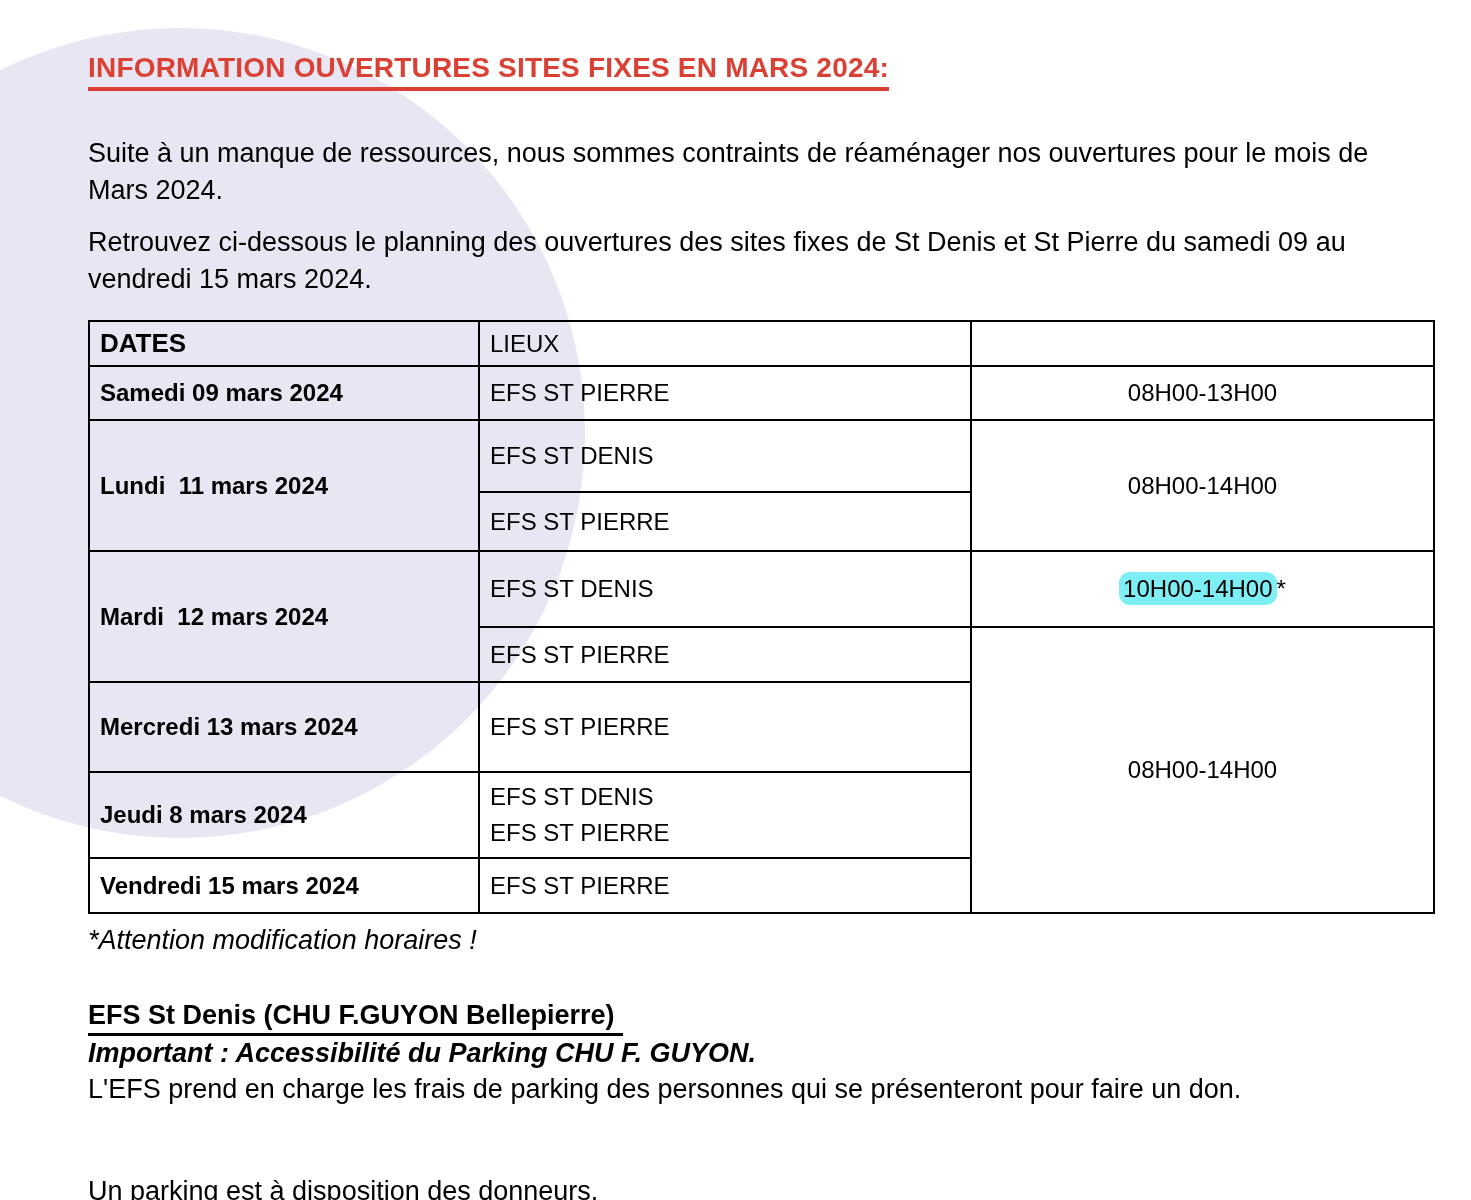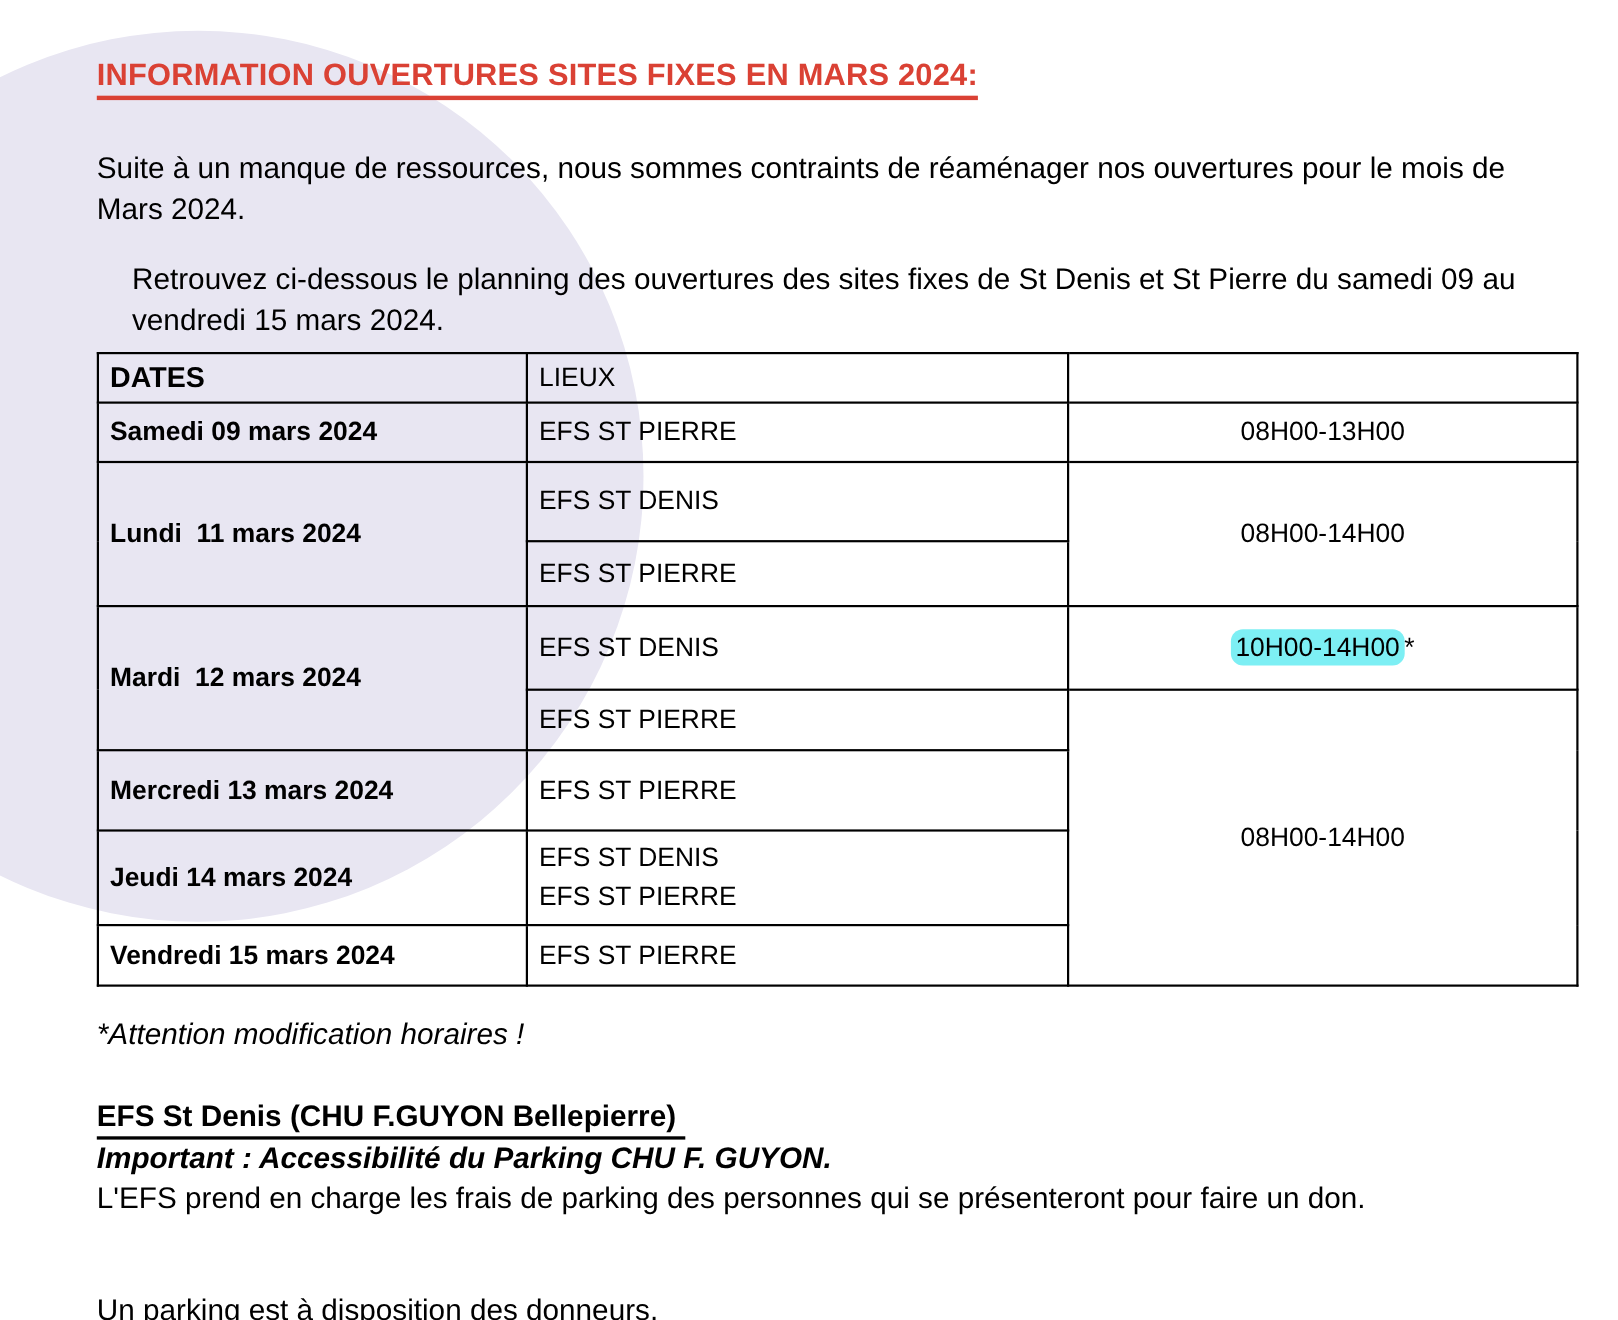--- a/index.html
+++ b/index.html
@@ -37,21 +37,21 @@
     padding-bottom: 3px;
     display: inline-block;
     letter-spacing: 0.2px;
   }
   .para {
     position: absolute; left: 88px;
     width: 1300px;
     font-size: 27px; line-height: 37px;
   }
   .para1 { top: 116px; margin-top: 19px; }
-  .para2 { top: 236px; margin-left: 32px; }
+  .para2 { top: 224px; }
 
   table.schedule {
     position: absolute; left: 88px; top: 320px;
     width: 1345px;
     border-collapse: collapse;
     table-layout: fixed;
   }
   table.schedule td {
     border: 2.5px solid var(--border-black);
     font-size: 24px;
@@ -74,21 +74,21 @@
   }
   td.hours { text-align: center; font-size: 26px; }
   td.vtop { vertical-align: top; padding-top: 9px; }
   td.lieu2lines { line-height: 36px; }
 
   tr.r-samedi   td { height: 54px; }
   tr.r-lundi1   td { height: 72px; }
   tr.r-lundi2   td { height: 59px; }
   tr.r-mardi1   td { height: 76px; }
   tr.r-mardi2   td { height: 55px; }
-  tr.r-mercredi td { height: 73px; }
+  tr.r-mercredi td { height: 90px; }
   tr.r-jeudi    td { height: 74px; }
   tr.r-vendredi td { height: 55px; }
 
   .hl {
     background: var(--highlight-cyan);
     padding: 3px 4px;
     border-radius: 11px;
   }
 
   .note {
@@ -159,21 +159,21 @@
         <td class="vtop">EFS ST PIERRE</td>
         <td class="hours white" rowspan="4">08H00-14H00</td>
       </tr>
 
       <tr class="r-mercredi">
         <td class="date blue">Mercredi 13 mars 2024</td>
         <td class="blue vtop">EFS ST PIERRE</td>
       </tr>
 
       <tr class="r-jeudi">
-        <td class="date vtop">Jeudi 14 mars 2024</td>
+        <td class="date vtop">Jeudi 8 mars 2024</td>
         <td class="lieu2lines"><span>EFS ST DENIS</span><br><span>EFS ST PIERRE</span></td>
       </tr>
 
       <tr class="r-vendredi">
         <td class="date blue vtop">Vendredi 15 mars 2024</td>
         <td class="blue">EFS ST PIERRE</td>
       </tr>
     </tbody>
   </table>
 

